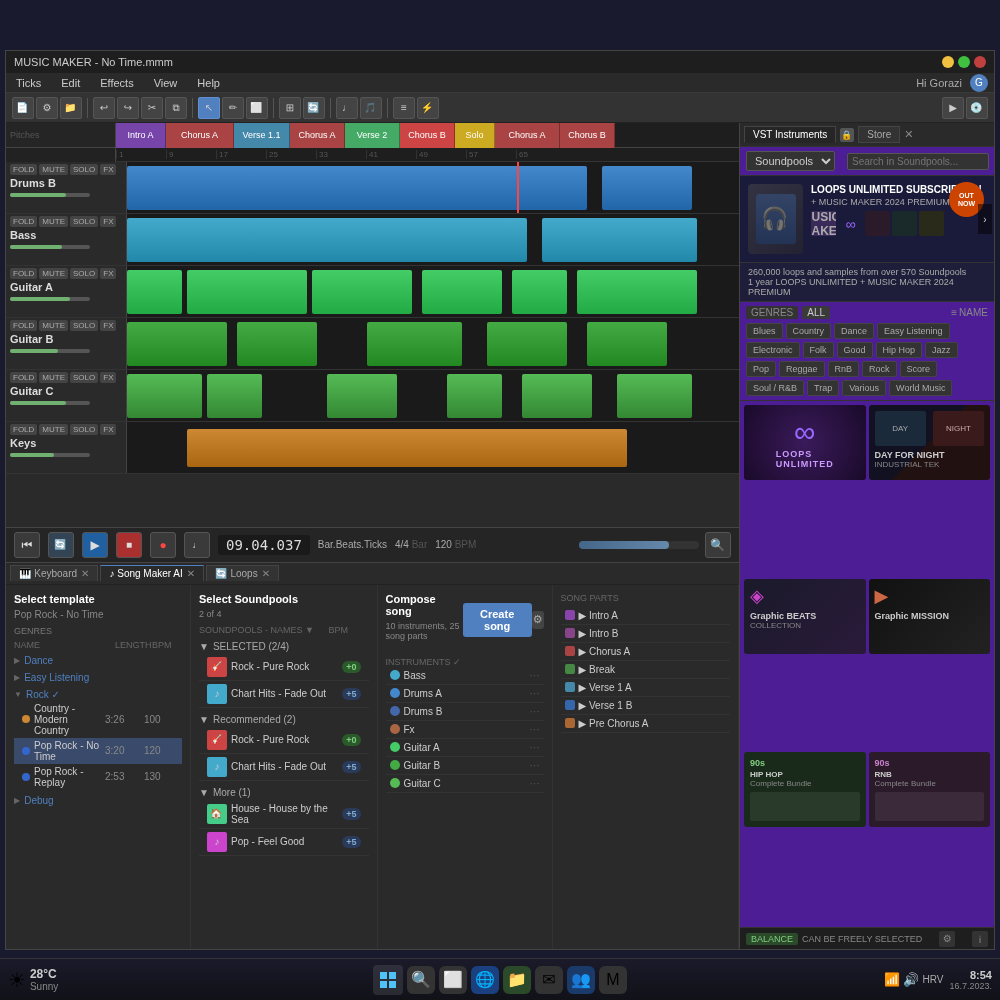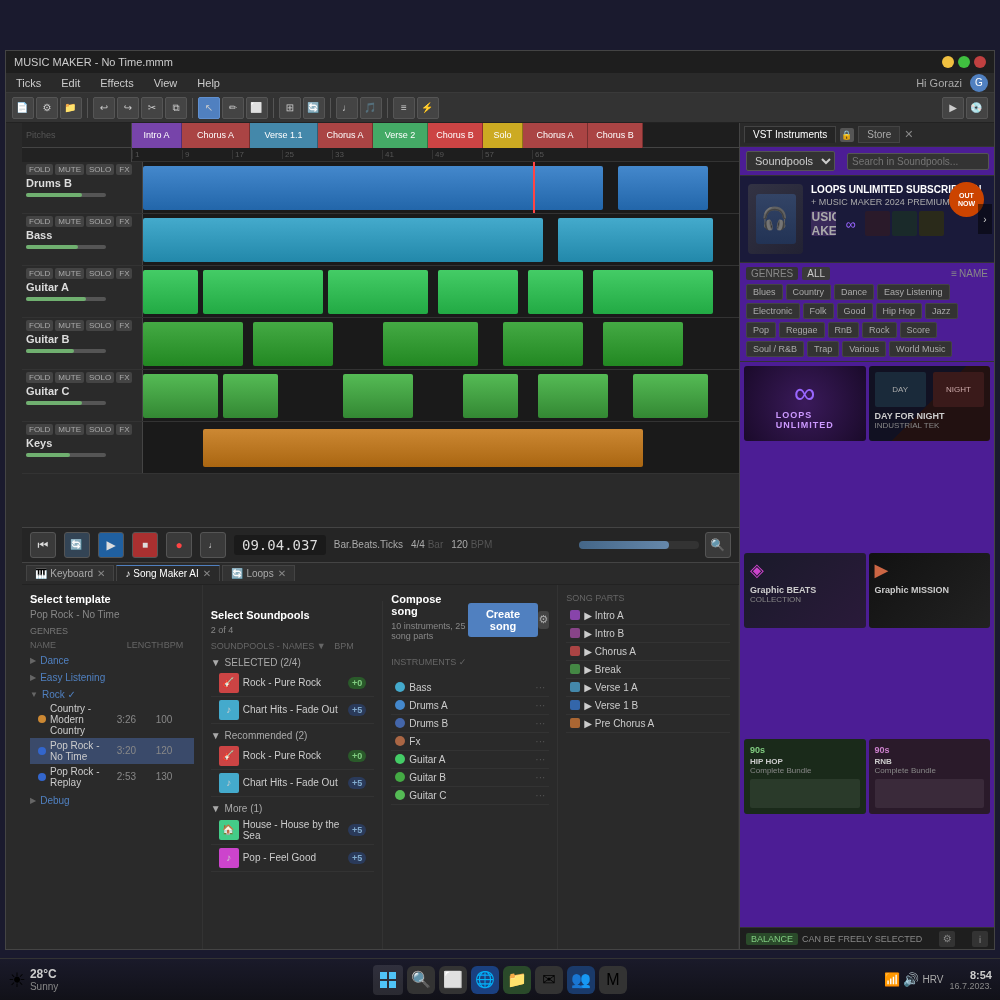--- a/index.html
+++ b/index.html
@@ -122,21 +122,20 @@
       background: #555;
       margin: 0 3px;
     }
     .toolbar-spacer { flex: 1; }
 
     
     .main-content {
       flex: 1;
       display: flex;
       overflow: hidden;
-      padding-left: 16px;
     }
 
     
     .track-area {
       flex: 1;
       display: flex;
       flex-direction: column;
       overflow: hidden;
     }
 
@@ -940,21 +939,21 @@
 
     <div class="track-area">
 
       <div class="arrangement-header">
         <div class="track-label-col">
           <span style="font-size:9px;color:#555;">Pitches</span>
         </div>
         <div class="arrangement-bars">
           <div class="arr-section" style="width:50px;background:#7744aa;">Intro A</div>
           <div class="arr-section" style="width:68px;background:#aa4444;">Chorus A</div>
-          <div class="arr-section" style="width:68px;background:#4488aa;">Verse 1.1</div>
+          <div class="arr-section" style="width:56px;background:#4488aa;">Verse 1.1</div>
           <div class="arr-section" style="width:55px;background:#aa4444;">Chorus A</div>
           <div class="arr-section" style="width:55px;background:#44aa66;">Verse 2</div>
           <div class="arr-section" style="width:55px;background:#cc4444;">Chorus B</div>
           <div class="arr-section" style="width:40px;background:#ccaa22;">Solo</div>
           <div class="arr-section" style="width:65px;background:#aa4444;">Chorus A</div>
           <div class="arr-section" style="width:55px;background:#aa4444;">Chorus B</div>
         </div>
       </div>
 
       <div style="display:flex;height:14px;flex-shrink:0;">
@@ -1199,21 +1198,21 @@
 
             <div class="genre-group">
               <div class="genre-group-label">
                 <span class="arrow">▶</span>
                 <span>Debug</span>
               </div>
             </div>
           </div>
         </div>
 
-        <div class="wizard-step" style="max-width:195px;margin-top:16px;">
+        <div class="wizard-step" style="max-width:195px;">
           <div class="wizard-step-title">Select Soundpools</div>
           <div class="wizard-subtitle">2 of 4</div>
           <div style="display:flex;gap:8px;margin-bottom:4px;font-size:9px;color:#666;">
             <span style="flex:1;">SOUNDPOOLS - NAMES ▼</span>
             <span style="width:40px;">BPM</span>
           </div>
           <div style="overflow-y:auto;flex:1;">
 
             <div class="soundpool-group">
               <div class="soundpool-group-label">
@@ -1270,21 +1269,21 @@
 
         <div class="wizard-step" style="max-width:175px;">
           <div class="wizard-header">
             <div>
               <div class="wizard-step-title">Compose song</div>
               <div class="wizard-subtitle">10 instruments, 25 song parts</div>
             </div>
             <button class="create-song-btn">Create song</button>
             <div class="wizard-gear">⚙</div>
           </div>
-          <div style="font-size:9px;color:#666;margin-bottom:12px;">INSTRUMENTS ✓</div>
+          <div style="font-size:9px;color:#666;margin-bottom:0;">INSTRUMENTS ✓</div>
           <div style="overflow-y:auto;flex:1;">
             <div class="instrument-item">
               <div class="inst-dot" style="background:#44aacc;"></div>
               <span class="inst-name">Bass</span>
               <span class="inst-more">···</span>
             </div>
             <div class="instrument-item">
               <div class="inst-dot" style="background:#4488cc;"></div>
               <span class="inst-name">Drums A</span>
               <span class="inst-more">···</span>
@@ -1386,20 +1385,24 @@
             <div class="promo-badge" style="background:#1a1a3a;display:flex;align-items:center;justify-content:center;">
               <span style="font-size:14px;color:#9966ff;">∞</span>
             </div>
             <div class="promo-badge" style="background:#2a1a2a;"></div>
             <div class="promo-badge" style="background:#1a2a2a;"></div>
             <div class="promo-badge" style="background:#2a2a1a;"></div>
           </div>
         </div>
         <div class="promo-sticker">OUT<br>NOW</div>
         <div class="promo-nav">›</div>
+      </div>
+      <div class="promo-description">
+        <span>260,000 loops and samples from over 570 Soundpools</span><br>
+        <span>1 year LOOPS UNLIMITED + MUSIC MAKER 2024 PREMIUM</span>
       </div>
 
       <div class="genre-filter">
         <div class="genre-filter-header">
           <span class="filter-label">GENRES</span>
           <span class="filter-value">ALL</span>
           <div class="filter-sort">
             <span>≡</span>
             <span>NAME</span>
           </div>

